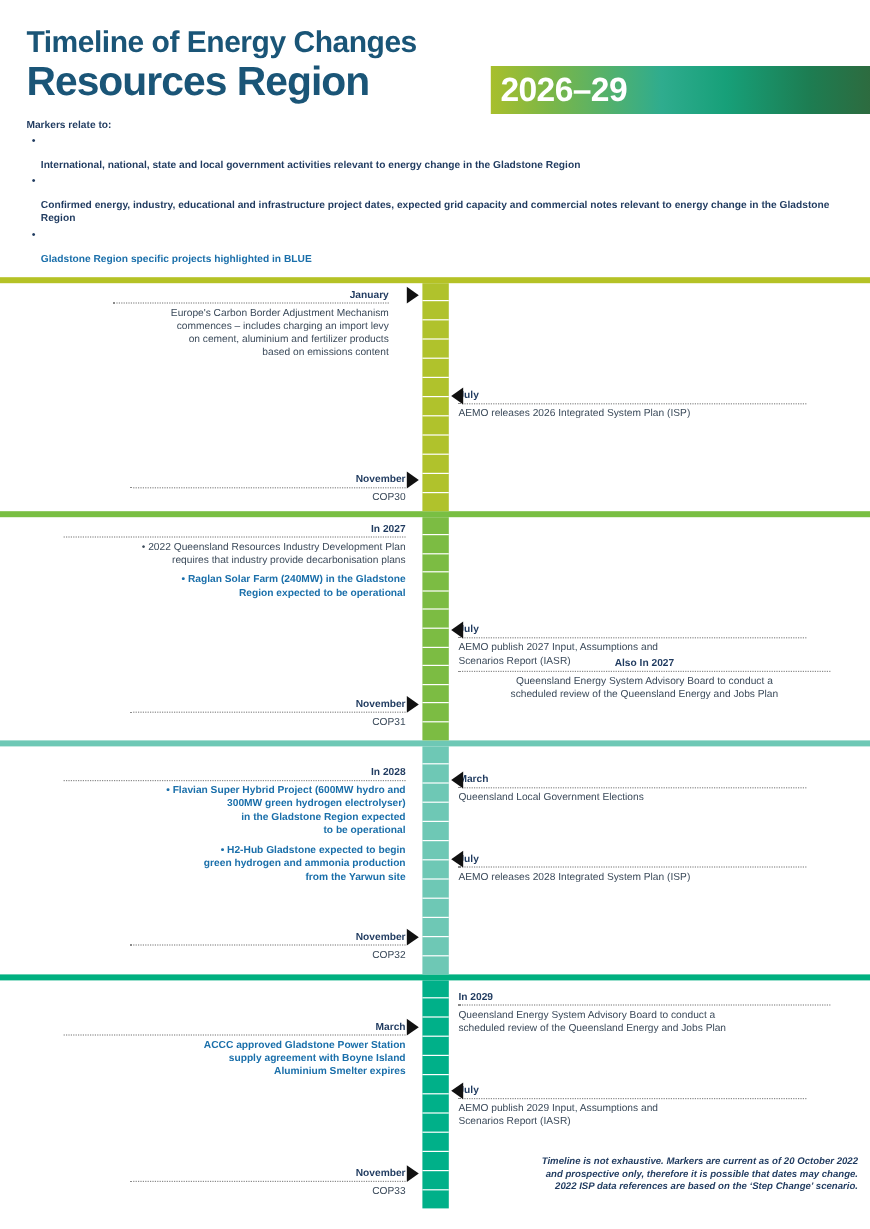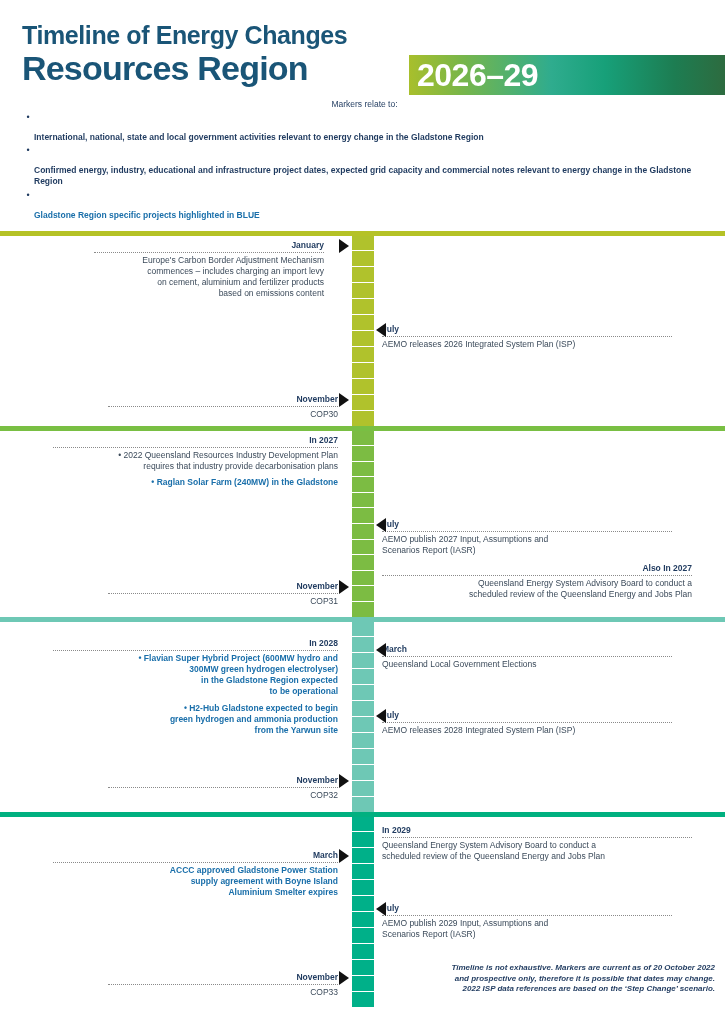--- a/index.html
+++ b/index.html
@@ -25,27 +25,27 @@
     font-size:34px; font-weight:bold; color:#1a5577;
     letter-spacing:-0.8px; line-height:1.0; white-space:nowrap;
     padding-bottom:2px;
   }
   .year-band {
     position:absolute; left:409px; top:55px; width:316px; height:40px;
     background:linear-gradient(90deg,#a8bf2c 0%, #7ab648 16%, #2fac8e 45%, #17a079 62%, #1d7d52 84%, #2d6b3f 100%);
     display:flex; align-items:center;
   }
   .year-band-text {
-    color:#ffffff; font-size:32px; font-weight:bold;
+    color:#ffffff; font-size:28px; font-weight:bold;
     letter-spacing:-0.5px; padding-left:8px; line-height:1;
   }
 
   
   .notes { padding:12px 18px 0 22px; }
-  .notes-head { font-size:8.5px; font-weight:normal; color:#1f3a5f; margin-bottom:3px;text-align:center; }
+  .notes-head { font-size:8.5px; font-weight:bold; color:#1f3a5f; margin-bottom:3px; }
   .note-row { display:flex; margin-bottom:2.5px; }
   .note-bullet { width:12px; flex:0 0 12px; font-size:9px; line-height:11px; color:#1f3a5f; text-align:center; }
   .note-text { font-size:8.5px; font-weight:bold; line-height:11px; color:#1f3a5f;margin-top:20px; }
   .note-text.blue { color:#1a6faa; }
 
   
   .timeline { position:relative; margin-top:10px; }
   .divider { height:5px; width:100%; }
 
   .year-block { position:relative; }
@@ -208,38 +208,39 @@
       <div class="cols">
         <div class="col-left" style="height: 186px;">
           <div class="event" style="top: 4px; width: 285px; right: 14px; text-align: right;">
             <div class="event-month">In 2027</div>
             <div class="event-body plain-dark">
               <span class="bl">• 2022 Queensland Resources Industry Development Plan</span>
               <span class="bl">requires that industry provide decarbonisation plans</span>
             </div>
             <div class="event-body bold-blue" style="margin-top: 4px;">
               <span class="bl">• Raglan Solar Farm (240MW) in the Gladstone</span>
+              <span class="bl">Region expected to be operational</span>
             </div>
           </div>
           <div class="event" style="top: 150px; width: 230px; right: 14px; text-align: right;">
             <div class="event-month">November</div>
             <div class="event-body plain-dark">
               <span class="bl">COP31</span>
             </div>
           </div>
         </div>
         <div class="col-right" style="height: 186px;">
           <div class="event" style="top: 88px; width: 290px; left: 30px; text-align: left;">
             <div class="event-month">July</div>
             <div class="event-body plain-dark">
               <span class="bl">AEMO publish 2027 Input, Assumptions and</span>
               <span class="bl">Scenarios Report (IASR)</span>
             </div>
           </div>
-          <div class="event" style="top: 132px; width: 310px; left: 30px; text-align: right;">
+          <div class="event" style="top: 116px; width: 310px; left: 30px; text-align: center;">
             <div class="event-month">Also In 2027</div>
             <div class="event-body plain-dark">
               <span class="bl">Queensland Energy System Advisory Board to conduct a</span>
               <span class="bl">scheduled review of the Queensland Energy and Jobs Plan</span>
             </div>
           </div>
         </div>
       </div>
     </div>
     <div class="divider" style="background: rgb(110, 200, 181);"></div>

